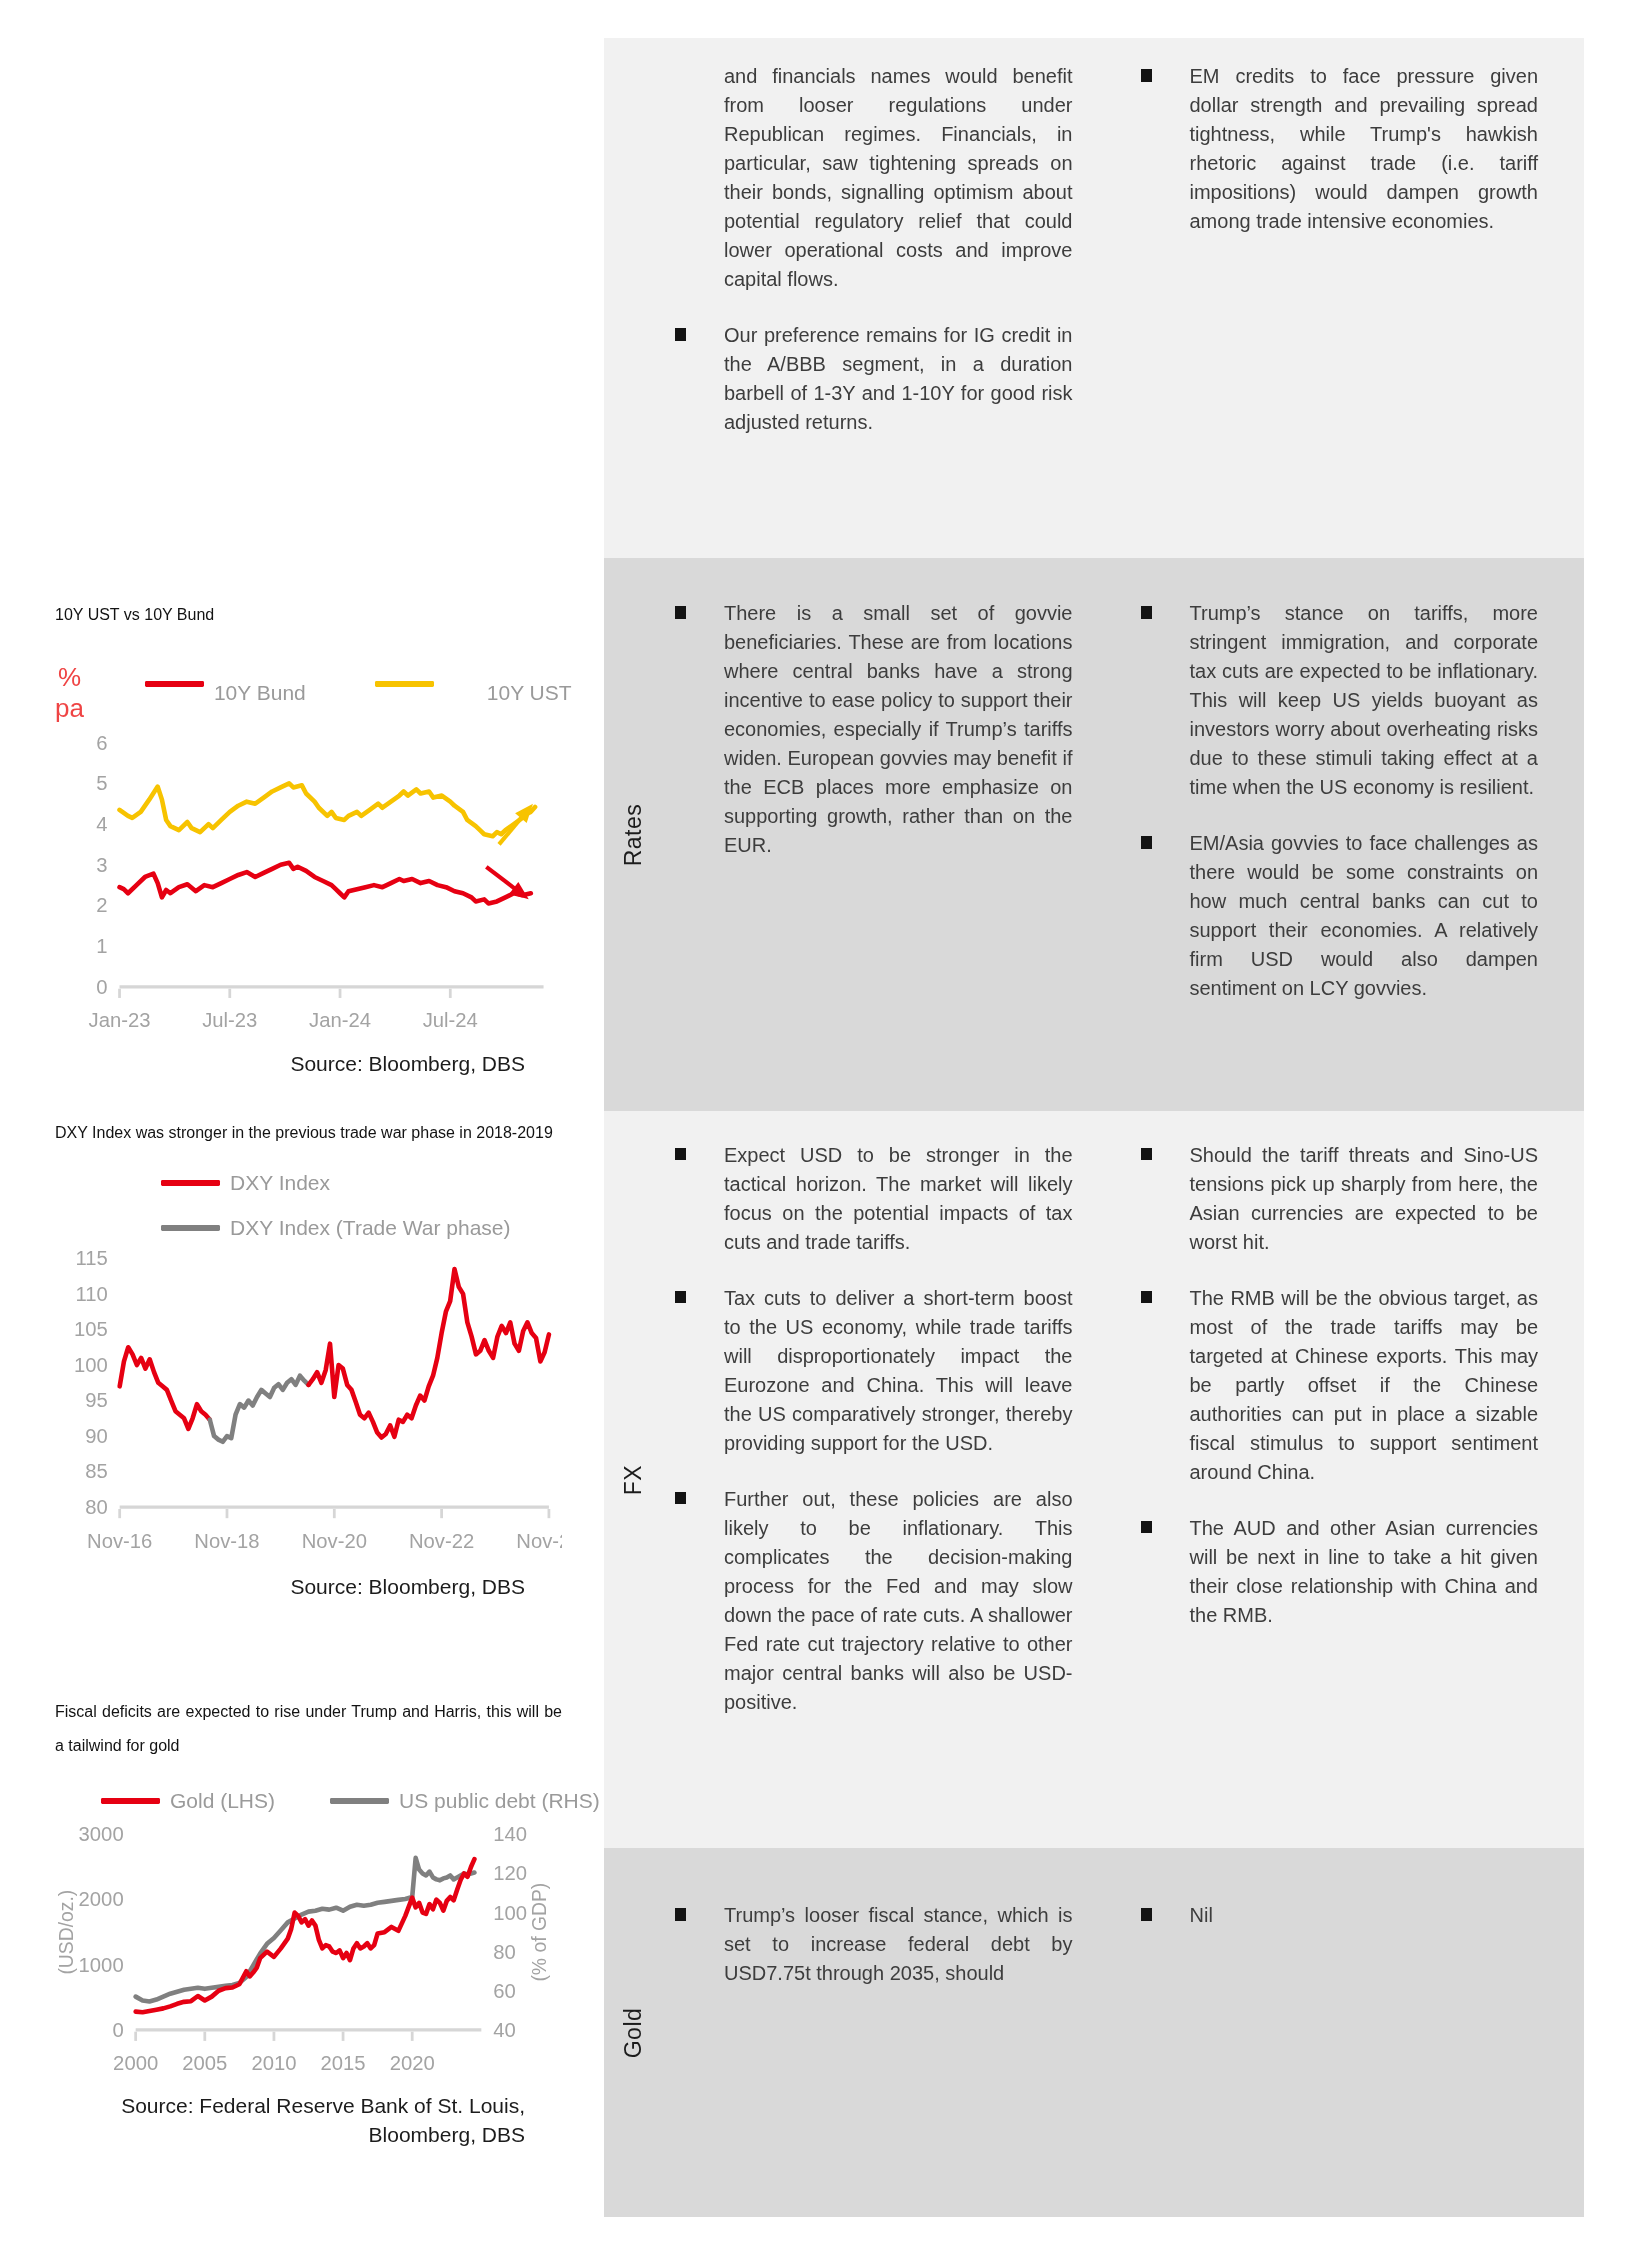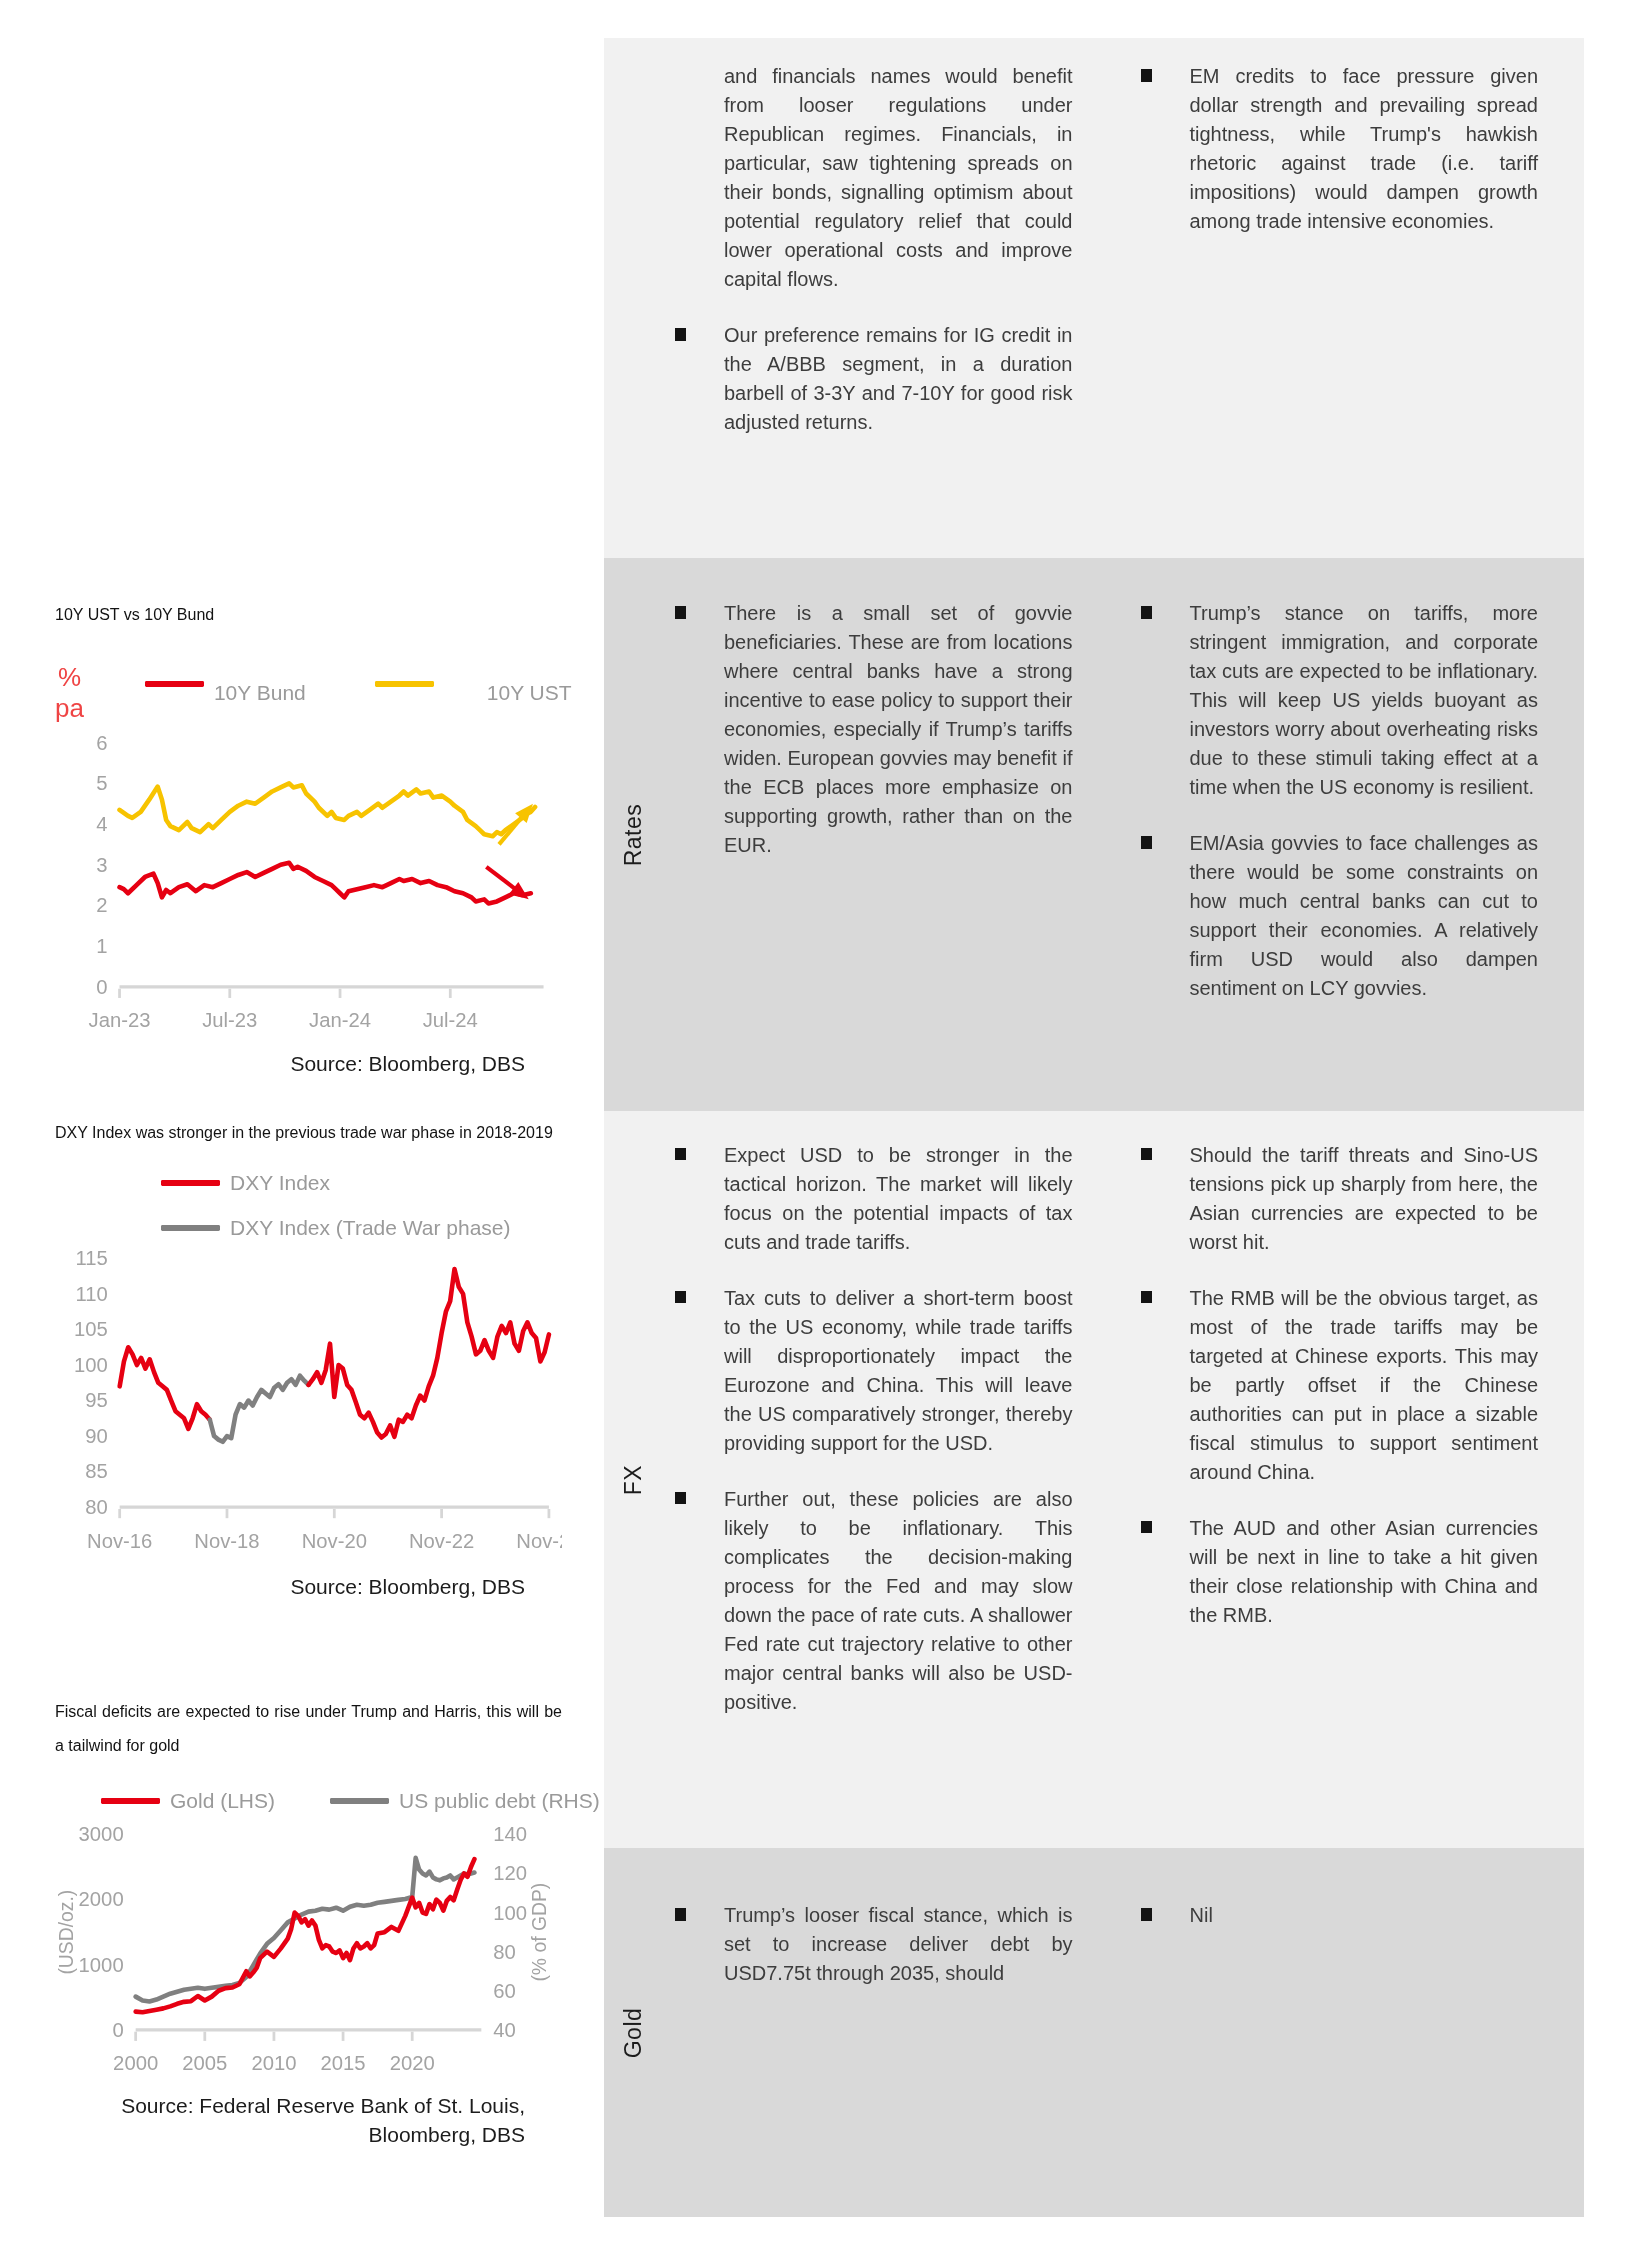--- a/index.html
+++ b/index.html
@@ -54,21 +54,21 @@
 
   <div class="row light" style="top:38px;height:520px;">
     <div class="row-cols" style="top:24px;">
       <div class="bcol">
         <div class="bitem">
           <span></span>
           <div class="btext">and financials names would benefit from looser regulations under Republican regimes. Financials, in particular, saw tightening spreads on their bonds, signalling optimism about potential regulatory relief that could lower operational costs and improve capital flows.</div>
         </div>
         <div class="bitem">
           <span class="bmark"></span>
-          <div class="btext">Our preference remains for IG credit in the A/BBB segment, in a duration barbell of 3-3Y and 7-10Y for good risk adjusted returns.</div>
+          <div class="btext">Our preference remains for IG credit in the A/BBB segment, in a duration barbell of 1-3Y and 1-10Y for good risk adjusted returns.</div>
         </div>
       </div>
       <div class="bcol">
         <div class="bitem">
           <span class="bmark"></span>
           <div class="btext">EM credits to face pressure given dollar strength and prevailing spread tightness, while Trump's hawkish rhetoric against trade (i.e. tariff impositions) would dampen growth among trade intensive economies.</div>
         </div>
       </div>
     </div>
   </div>
@@ -128,21 +128,21 @@
       </div>
     </div>
   </div>
 
   <div class="row dark" style="top:1848px;height:369px;">
     <div class="row-label">Gold</div>
     <div class="row-cols" style="top:53px;">
       <div class="bcol">
         <div class="bitem">
           <span class="bmark"></span>
-          <div class="btext">Trump’s looser fiscal stance, which is set to increase deliver debt by USD7.75t through 2035, should</div>
+          <div class="btext">Trump’s looser fiscal stance, which is set to increase federal debt by USD7.75t through 2035, should</div>
         </div>
       </div>
       <div class="bcol">
         <div class="bitem">
           <span class="bmark"></span>
           <div class="btext">Nil</div>
         </div>
       </div>
     </div>
   </div>

